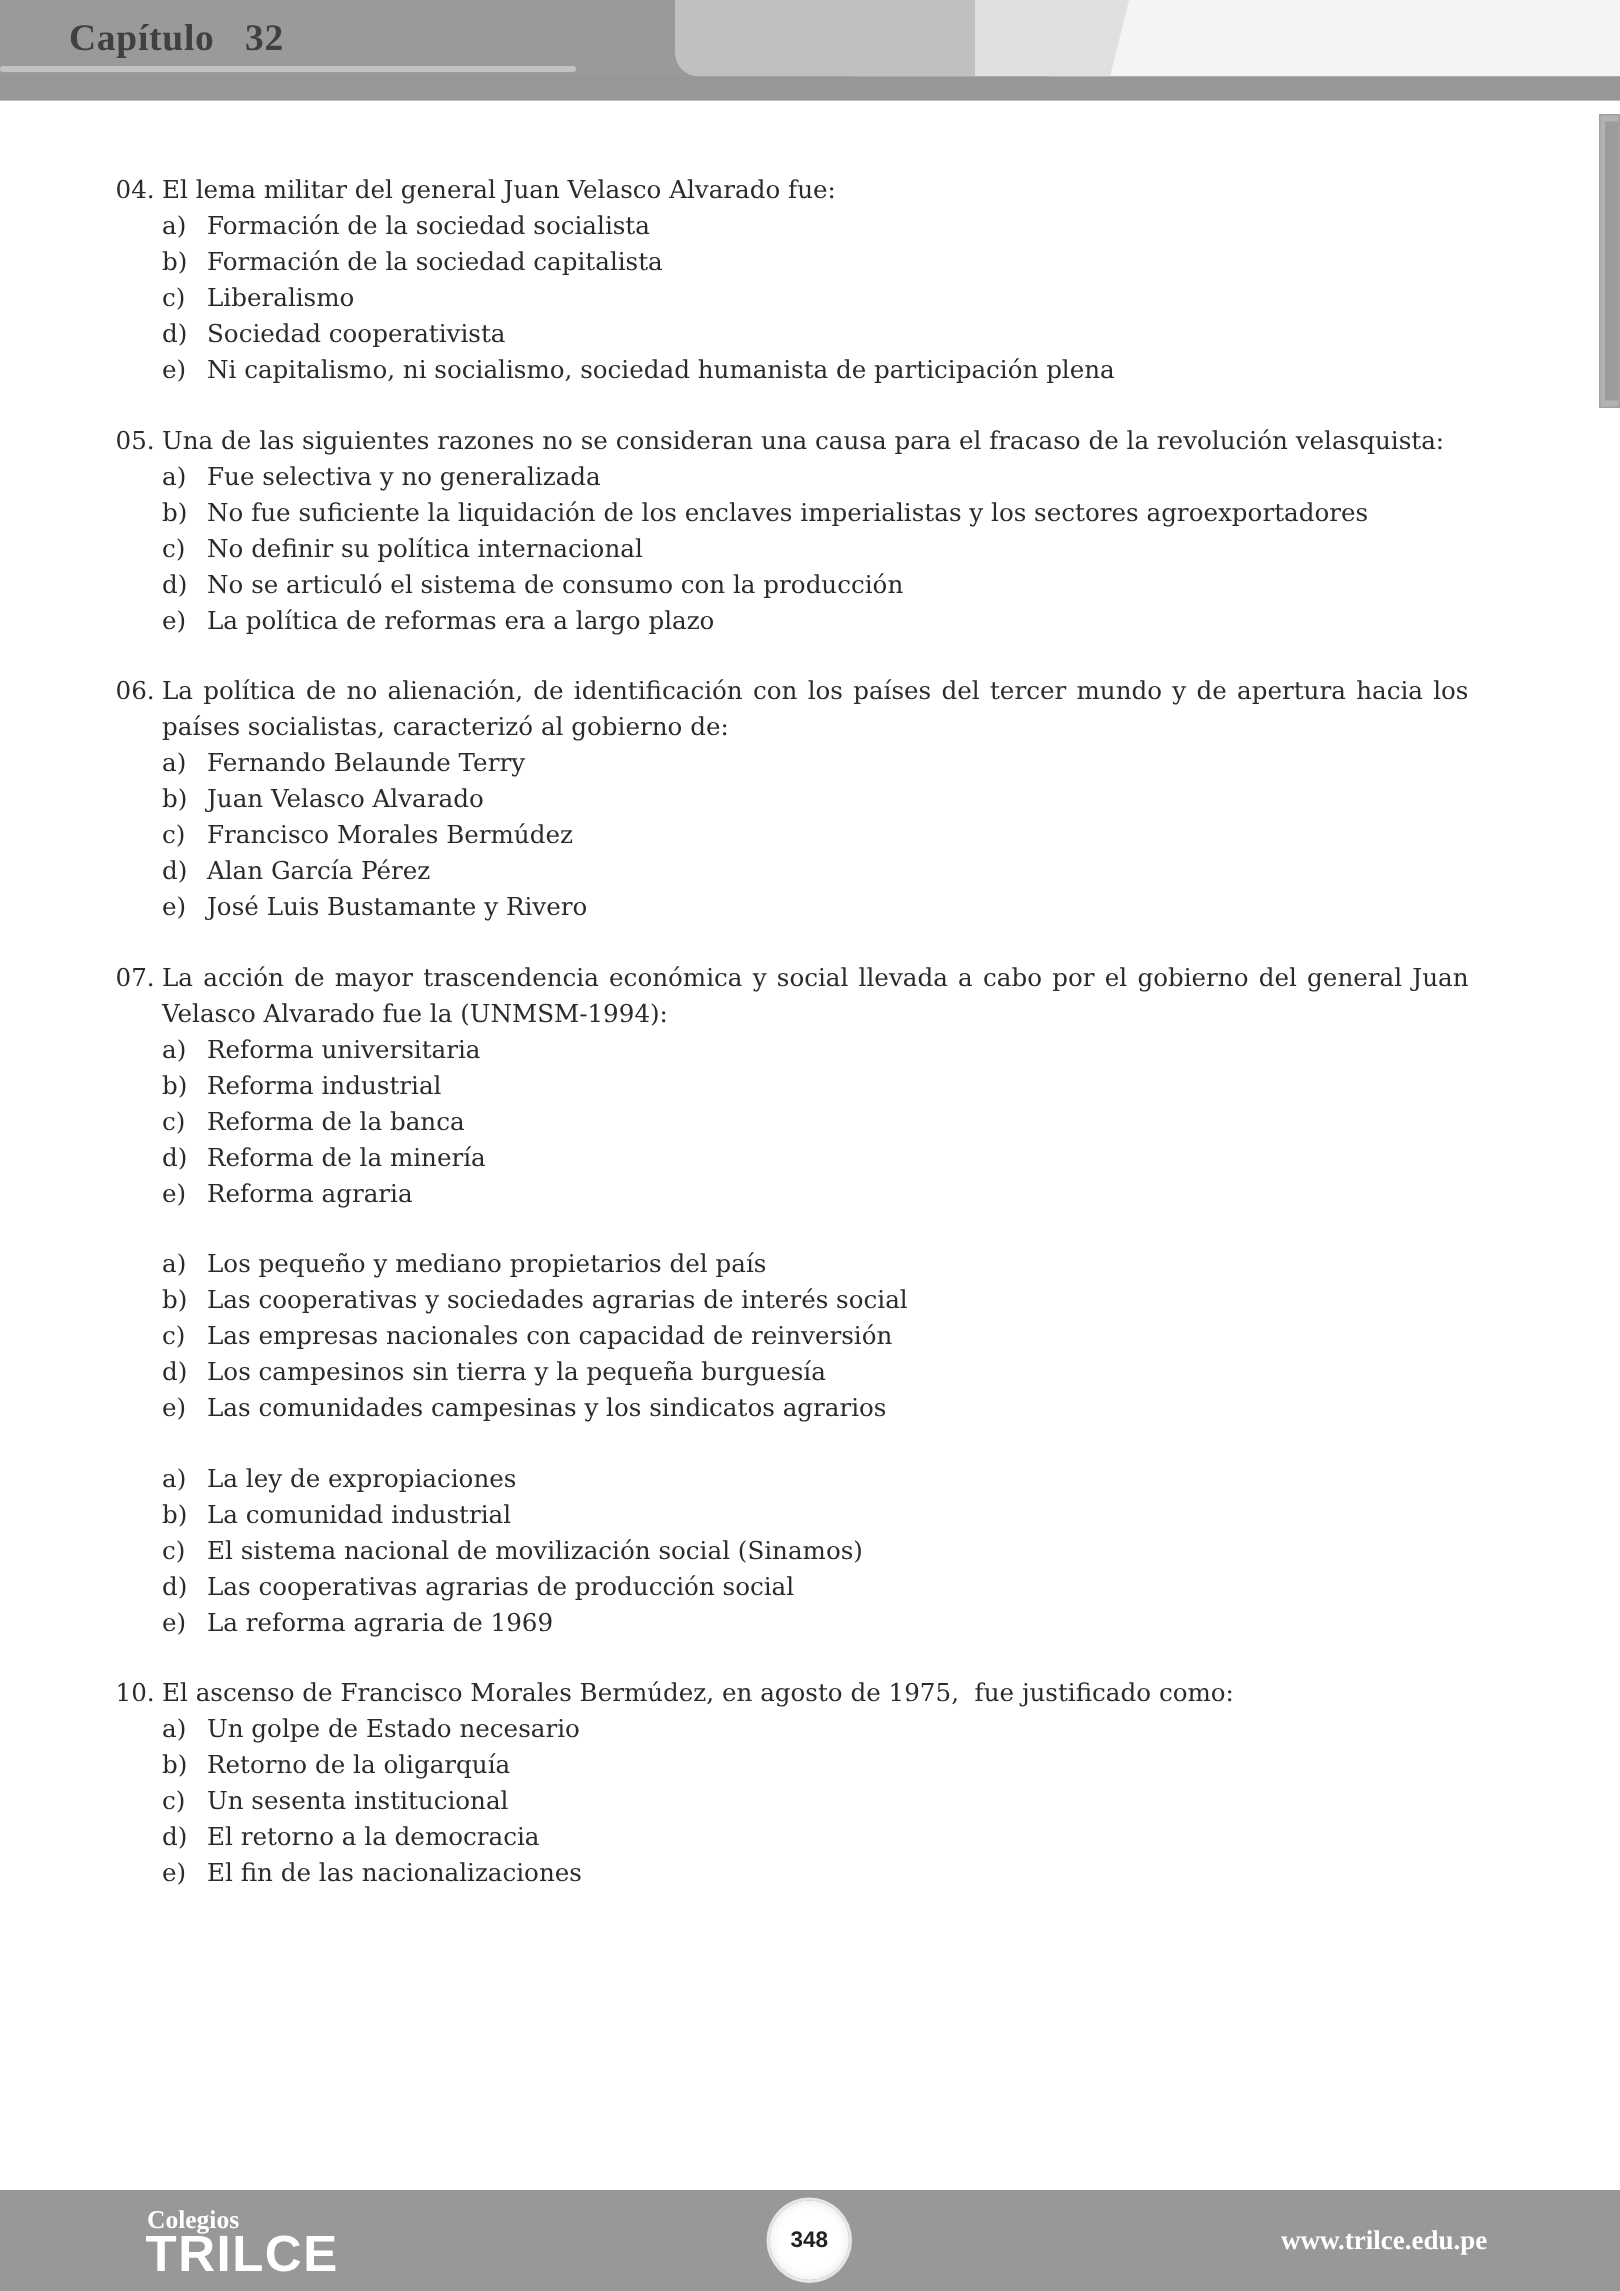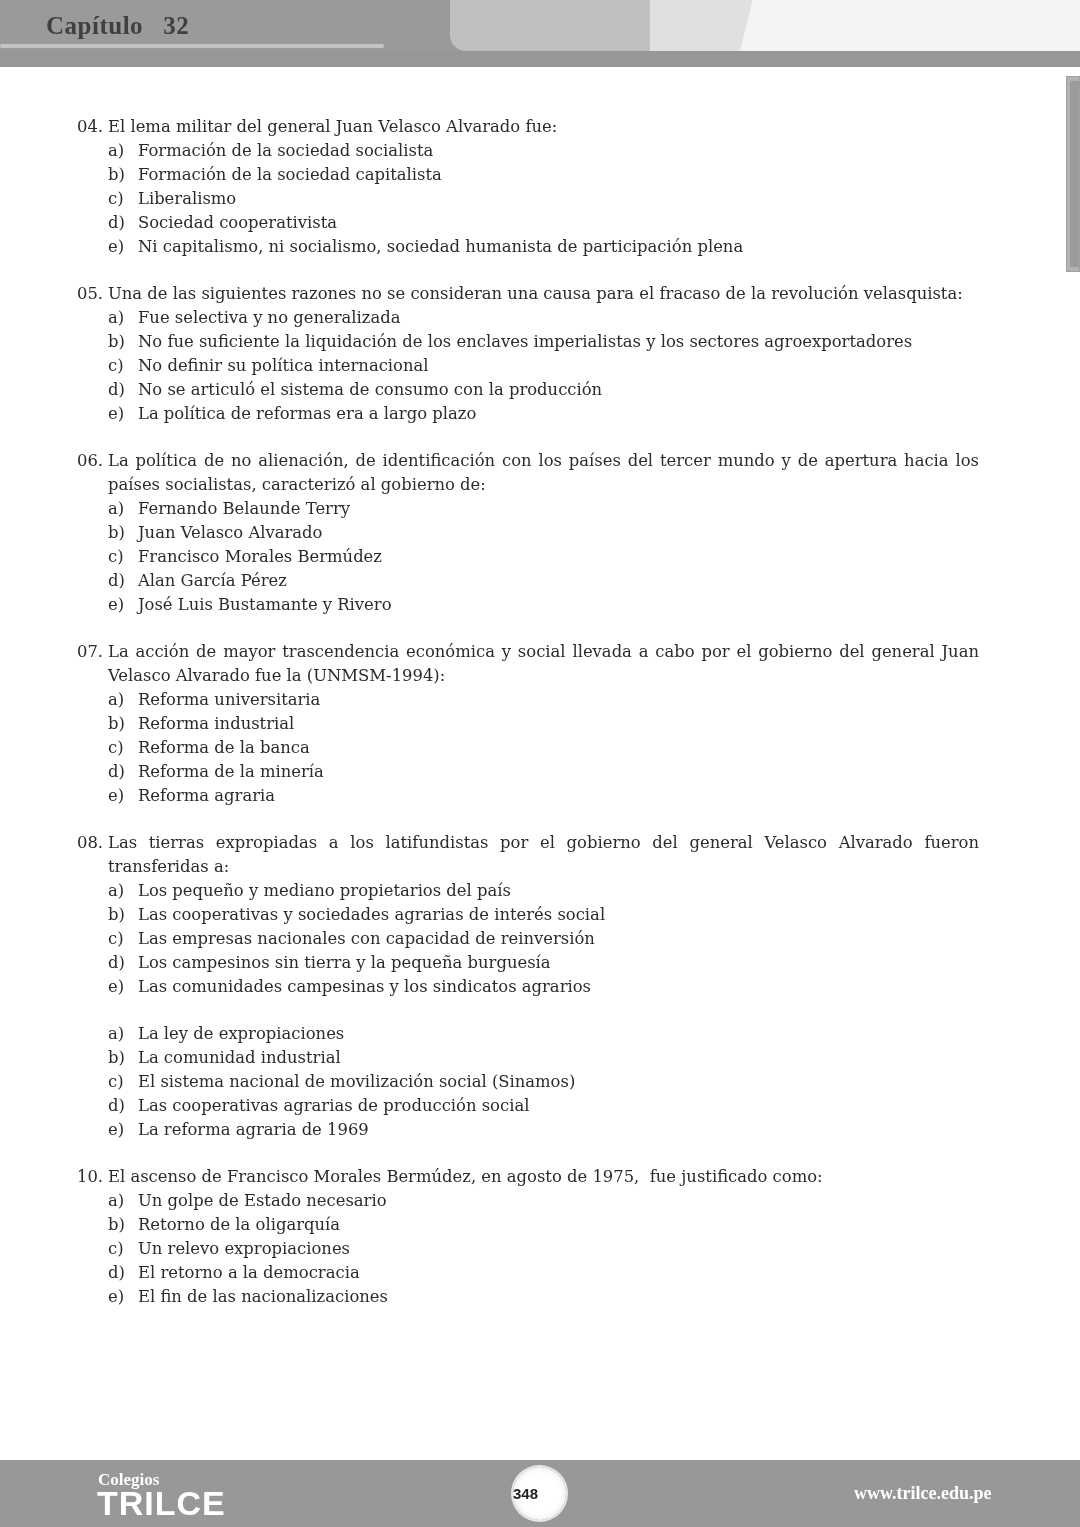--- a/index.html
+++ b/index.html
@@ -28,21 +28,21 @@
   .options { padding-left: 31px; display: flex; flex-wrap: wrap; }
   .option { display: flex; width: 100%; }
   .options.two-col .option.half { width: 450px; }
   .opt-letter { width: 30px; flex: none; }
   .opt-text { flex: 1; white-space: nowrap; }
 
   
   .footer { position: absolute; left: 0; top: 1460px; width: 1080px; height: 67px; background: #989899; }
   .brand-small { position: absolute; left: 98px; top: 10px; font-family: "Liberation Serif", serif; font-weight: bold; font-size: 17px; color: #ffffff; }
   .brand-big { position: absolute; left: 97px; top: 24px; font-family: Liberation Sans, sans-serif; font-weight: bold; font-size: 34px; color: #ffffff; letter-spacing: 1px; }
-  .page-badge { position: absolute; left: 513px; top: 7px; width: 53px; height: 53px; border-radius: 50%; background: radial-gradient(circle, #ffffff 55%, #ececec 80%, #d6d6d6 100%); box-shadow: 0 0 0 2px #e6e6e6; display: flex; align-items: center; }
+  .page-badge { position: absolute; left: 513px; top: 7px; width: 53px; height: 53px; border-radius: 50%; background: radial-gradient(circle, #ffffff 55%, #ececec 80%, #d6d6d6 100%); box-shadow: 0 0 0 2px #e6e6e6; display: flex; align-items: center; justify-content: center; }
   .page-num { font-family: "Liberation Sans", sans-serif; font-weight: bold; font-size: 15px; color: #222222; }
   .website { position: absolute; left: 854px; top: 23px; font-family: "Liberation Serif", serif; font-weight: bold; font-size: 18px; color: #ffffff; }
 </style>
 </head>
 <body>
 
 <div class="header">
   <div class="tab3"></div>
   <div class="tab2"></div>
   <div class="tab1"></div>
@@ -167,24 +167,20 @@
           <span class="opt-text">Reforma de la minería</span>
         </div>
       <div class="option">
           <span class="opt-letter">e)</span>
           <span class="opt-text">Reforma agraria</span>
         </div>
     </div>
   </div>
 
   <div class="question">
-    <div class="q-stem">
-      <span class="q-num">08.</span>
-      <span class="q-text">Las tierras expropiadas a los latifundistas por el gobierno del general Velasco Alvarado fueron transferidas a:</span>
-    </div>
     <div class="options">
       <div class="option">
           <span class="opt-letter">a)</span>
           <span class="opt-text">Los pequeño y mediano propietarios del país</span>
         </div>
       <div class="option">
           <span class="opt-letter">b)</span>
           <span class="opt-text">Las cooperativas y sociedades agrarias de interés social</span>
         </div>
       <div class="option">
@@ -236,21 +232,21 @@
       <div class="option">
           <span class="opt-letter">a)</span>
           <span class="opt-text">Un golpe de Estado necesario</span>
         </div>
       <div class="option">
           <span class="opt-letter">b)</span>
           <span class="opt-text">Retorno de la oligarquía</span>
         </div>
       <div class="option">
           <span class="opt-letter">c)</span>
-          <span class="opt-text">Un relevo expropiaciones</span>
+          <span class="opt-text">Un sesenta institucional</span>
         </div>
       <div class="option">
           <span class="opt-letter">d)</span>
           <span class="opt-text">El retorno a la democracia</span>
         </div>
       <div class="option">
           <span class="opt-letter">e)</span>
           <span class="opt-text">El fin de las nacionalizaciones</span>
         </div>
     </div>

